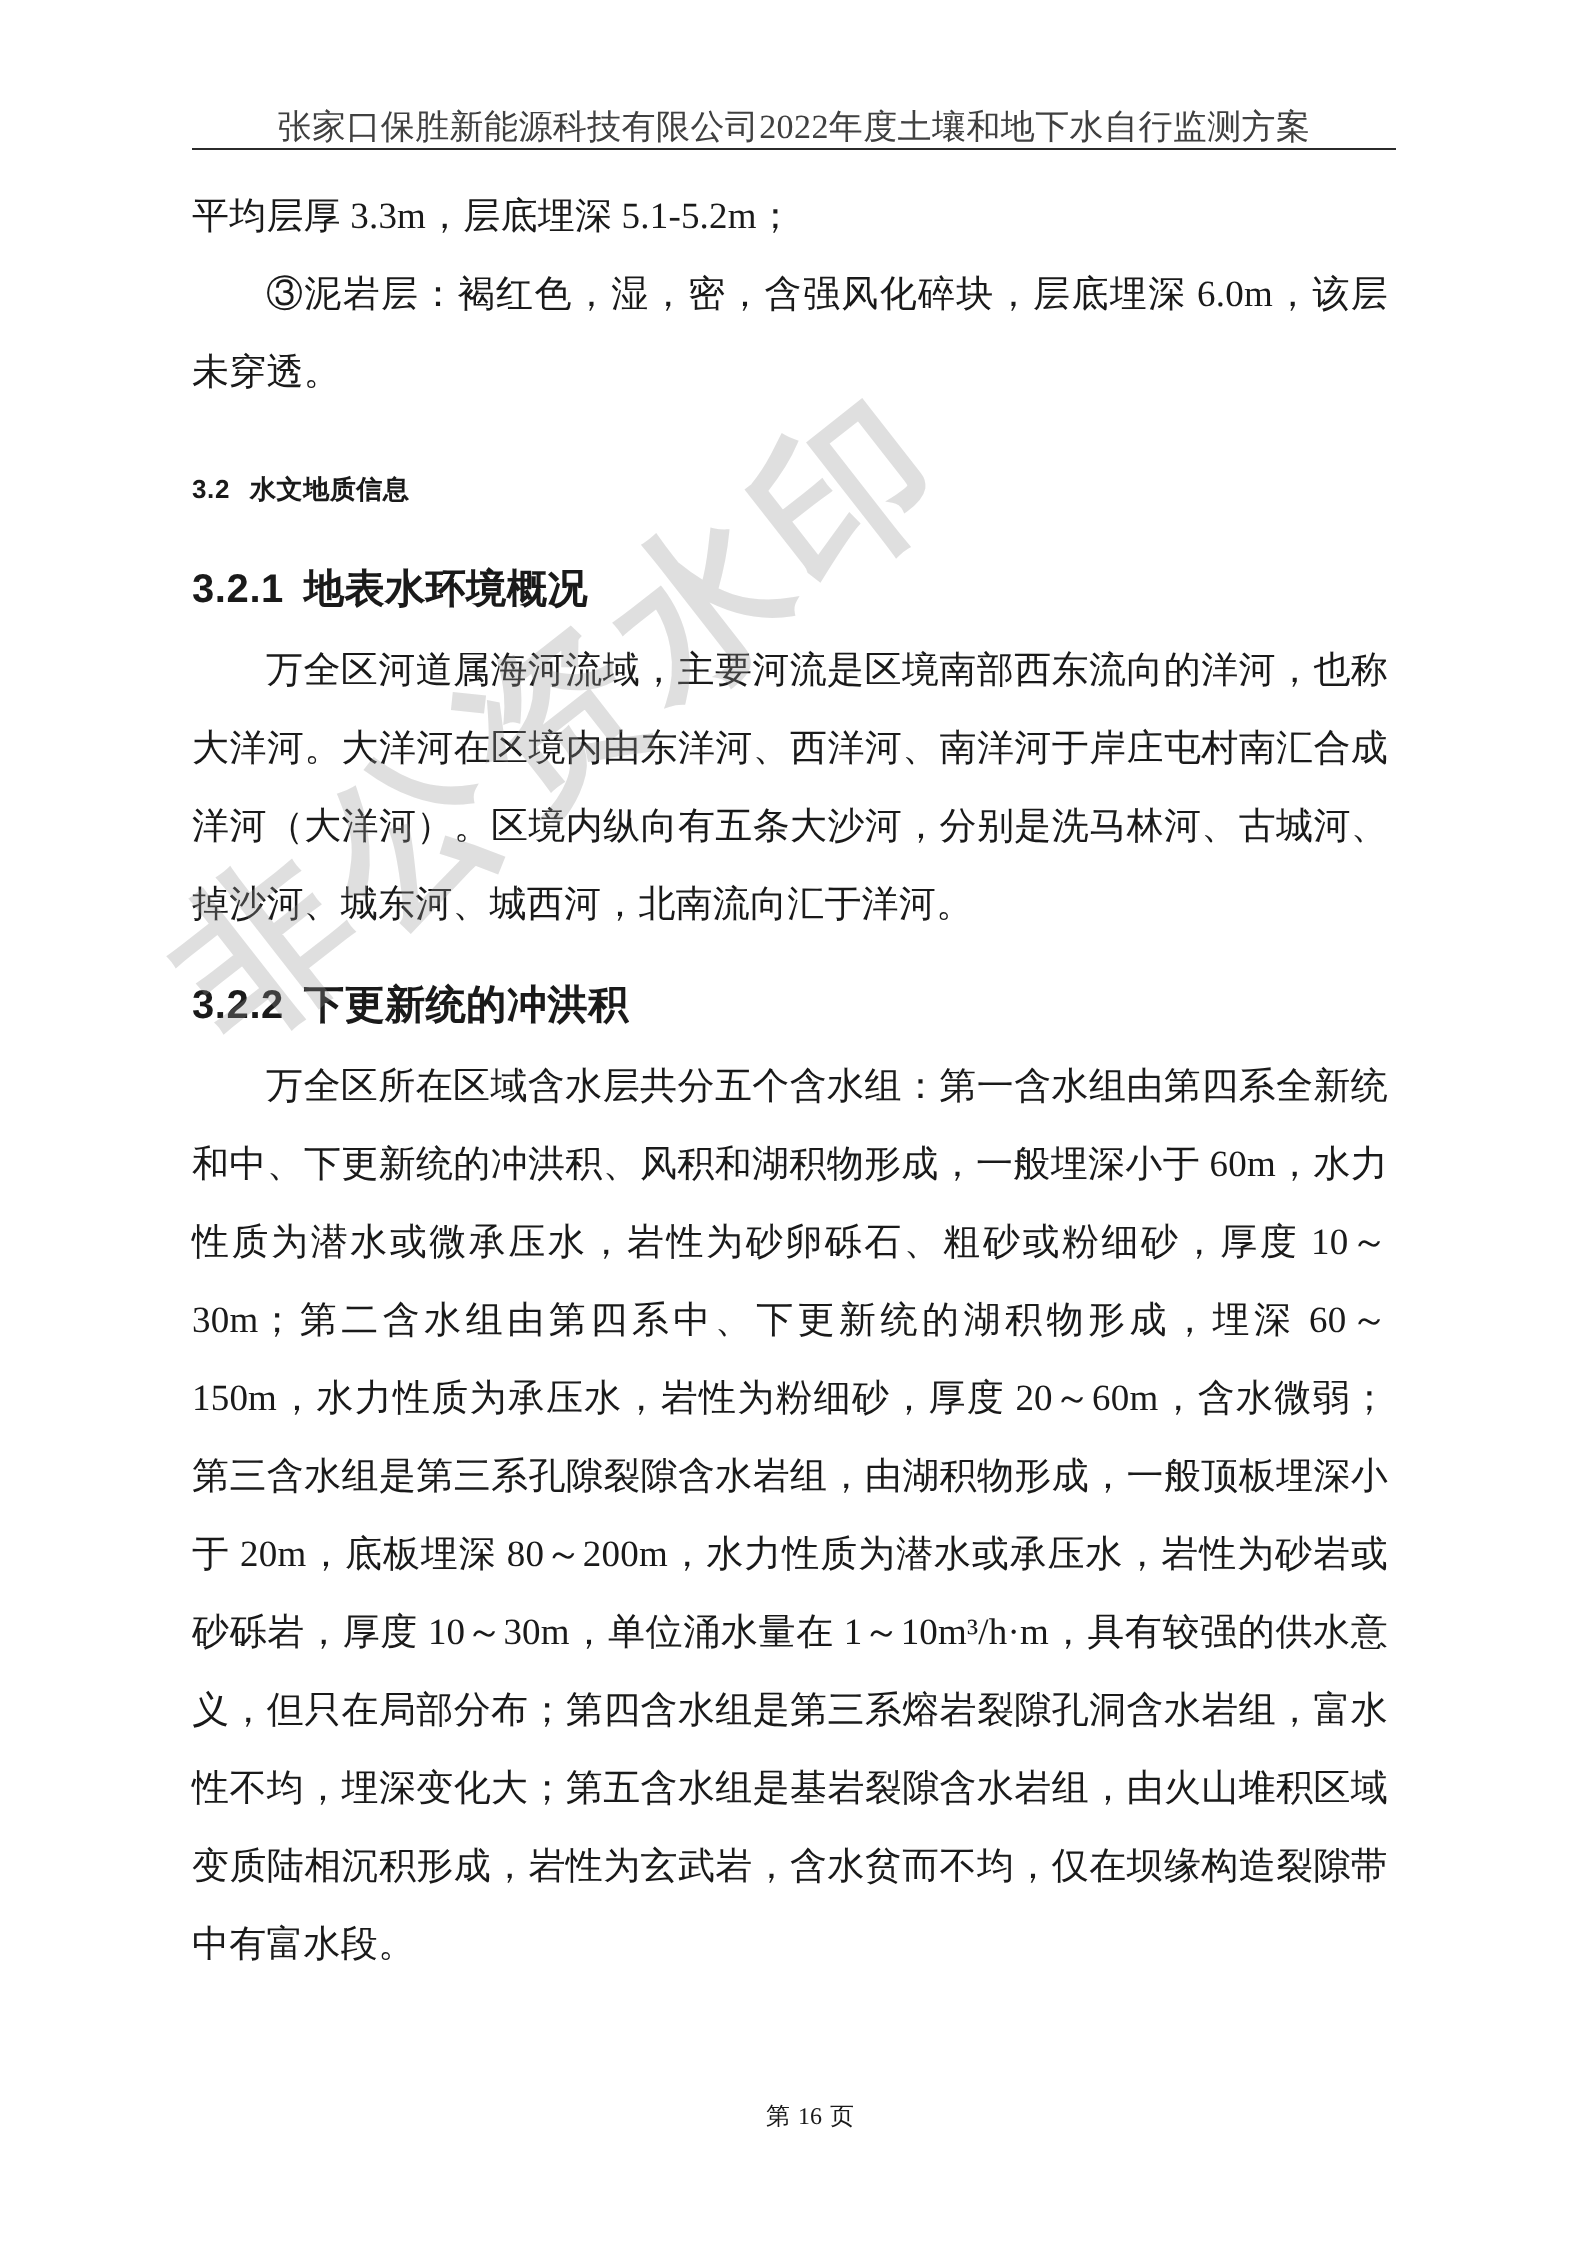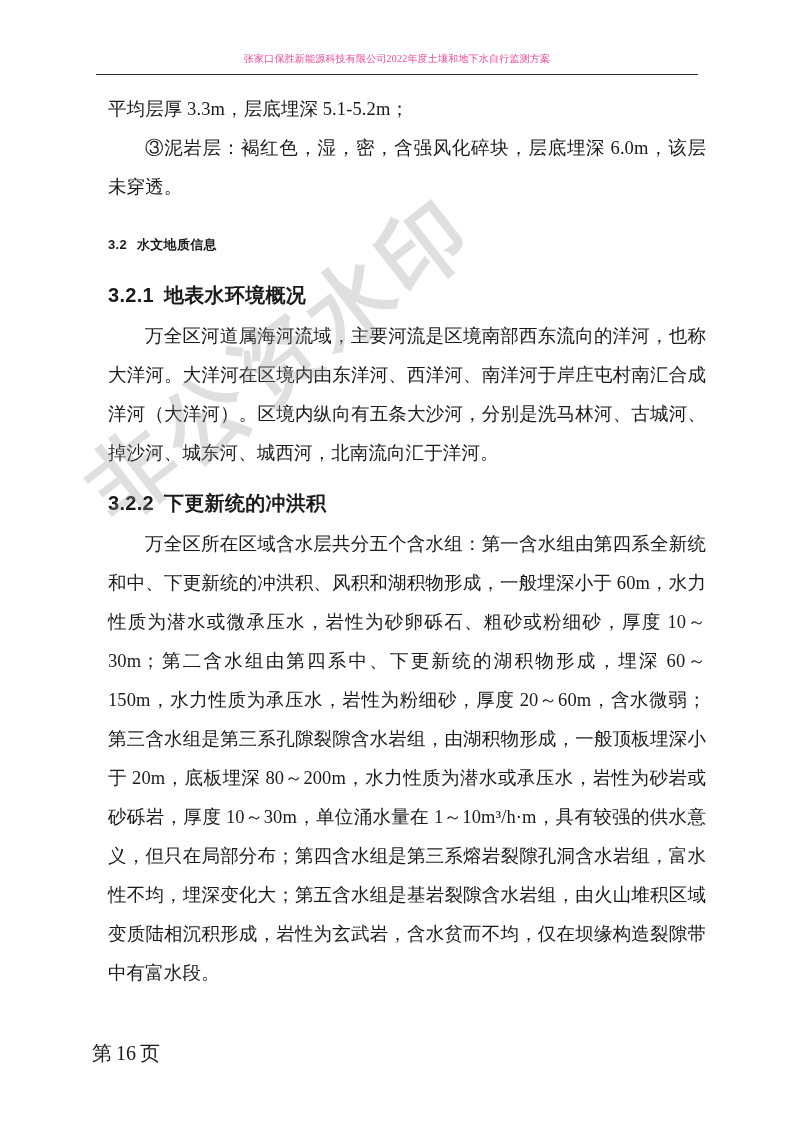--- a/index.html
+++ b/index.html
@@ -19,39 +19,39 @@
     box-sizing: border-box;
   }
 
   
   .header {
     position: absolute;
     top: 52px;
     left: 96px;
     width: 602px;
     text-align: center;
-    font-size: 10px;
+    font-size: 17px;
     letter-spacing: 0.2px;
-    color: #ec4899;
+    color: #404040;
     white-space: nowrap;
   }
   .header-rule {
     position: absolute;
     top: 74px;
     left: 96px;
     width: 602px;
     height: 0;
     border-top: 1px solid #2b2b2b;
   }
 
   
   .content {
     position: absolute;
     top: 90px;
-    left: 108px;
+    left: 96px;
     width: 598px;
   }
   p.para {
     margin: 0 0 0 0;
     font-size: 18.5px;
     line-height: 39px;
     text-align: justify;
     text-justify: inter-ideograph;
     letter-spacing: 0.1px;
   }
@@ -97,23 +97,24 @@
     transform: rotate(-38deg);
     transform-origin: left bottom;
     white-space: nowrap;
     letter-spacing: 6px;
   }
 
   
   .footer {
     position: absolute;
     bottom: 56px;
-    left: 92px;
+    left: 104px;
     width: 602px;
-    font-size: 20px;
+    text-align: center;
+    font-size: 12px;
     color: #1a1a1a;
   }
   .footer .pg-num { margin: 0 4px; }
 </style>
 </head>
 <body>
 
 <div class="page">
 
   <div class="header">张家口保胜新能源科技有限公司2022年度土壤和地下水自行监测方案</div>

